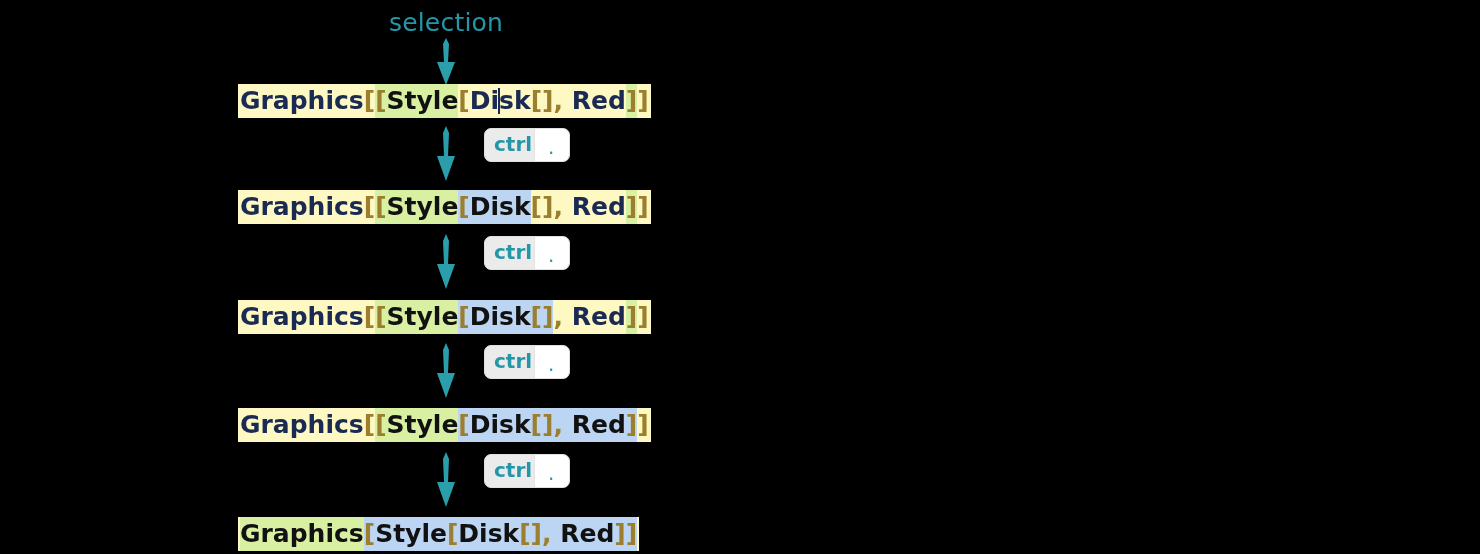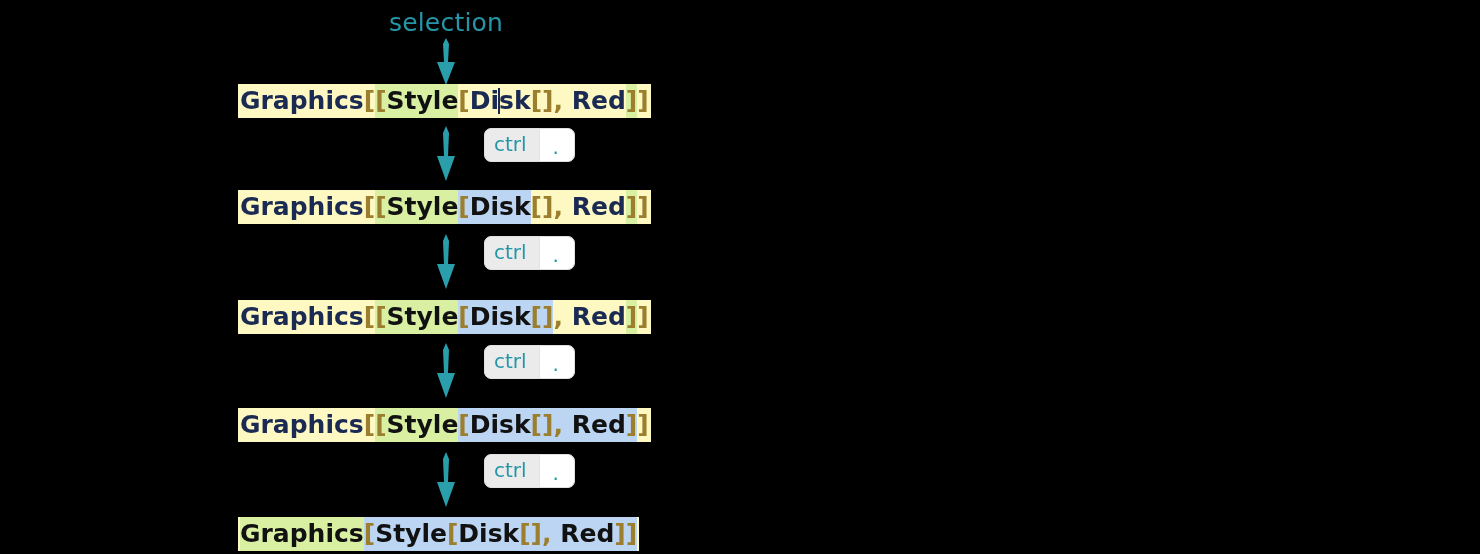--- a/index.html
+++ b/index.html
@@ -59,21 +59,22 @@
     align-items: center;
     justify-content: center;
     color: #2596a8;
     font-family: "DejaVu Sans", sans-serif;
     font-size: 20px;
     line-height: 1;
     padding: 0 9px 2px 9px;
   }
   .keybadge .kcap.mod {
     background: #ebebeb;
-    padding-right: 12px;
+    padding-right: 2px;
+    font-weight: bold;
   }
   .keybadge .kcap.plain {
     background: #ffffff;
     border-left: 1px solid #e3e3e3;
     border-radius: 0 6px 6px 0;
     min-width: 22px;
     padding: 0 7px 2px 5px;
     align-items: flex-end;
     padding-bottom: 4px;
   }

